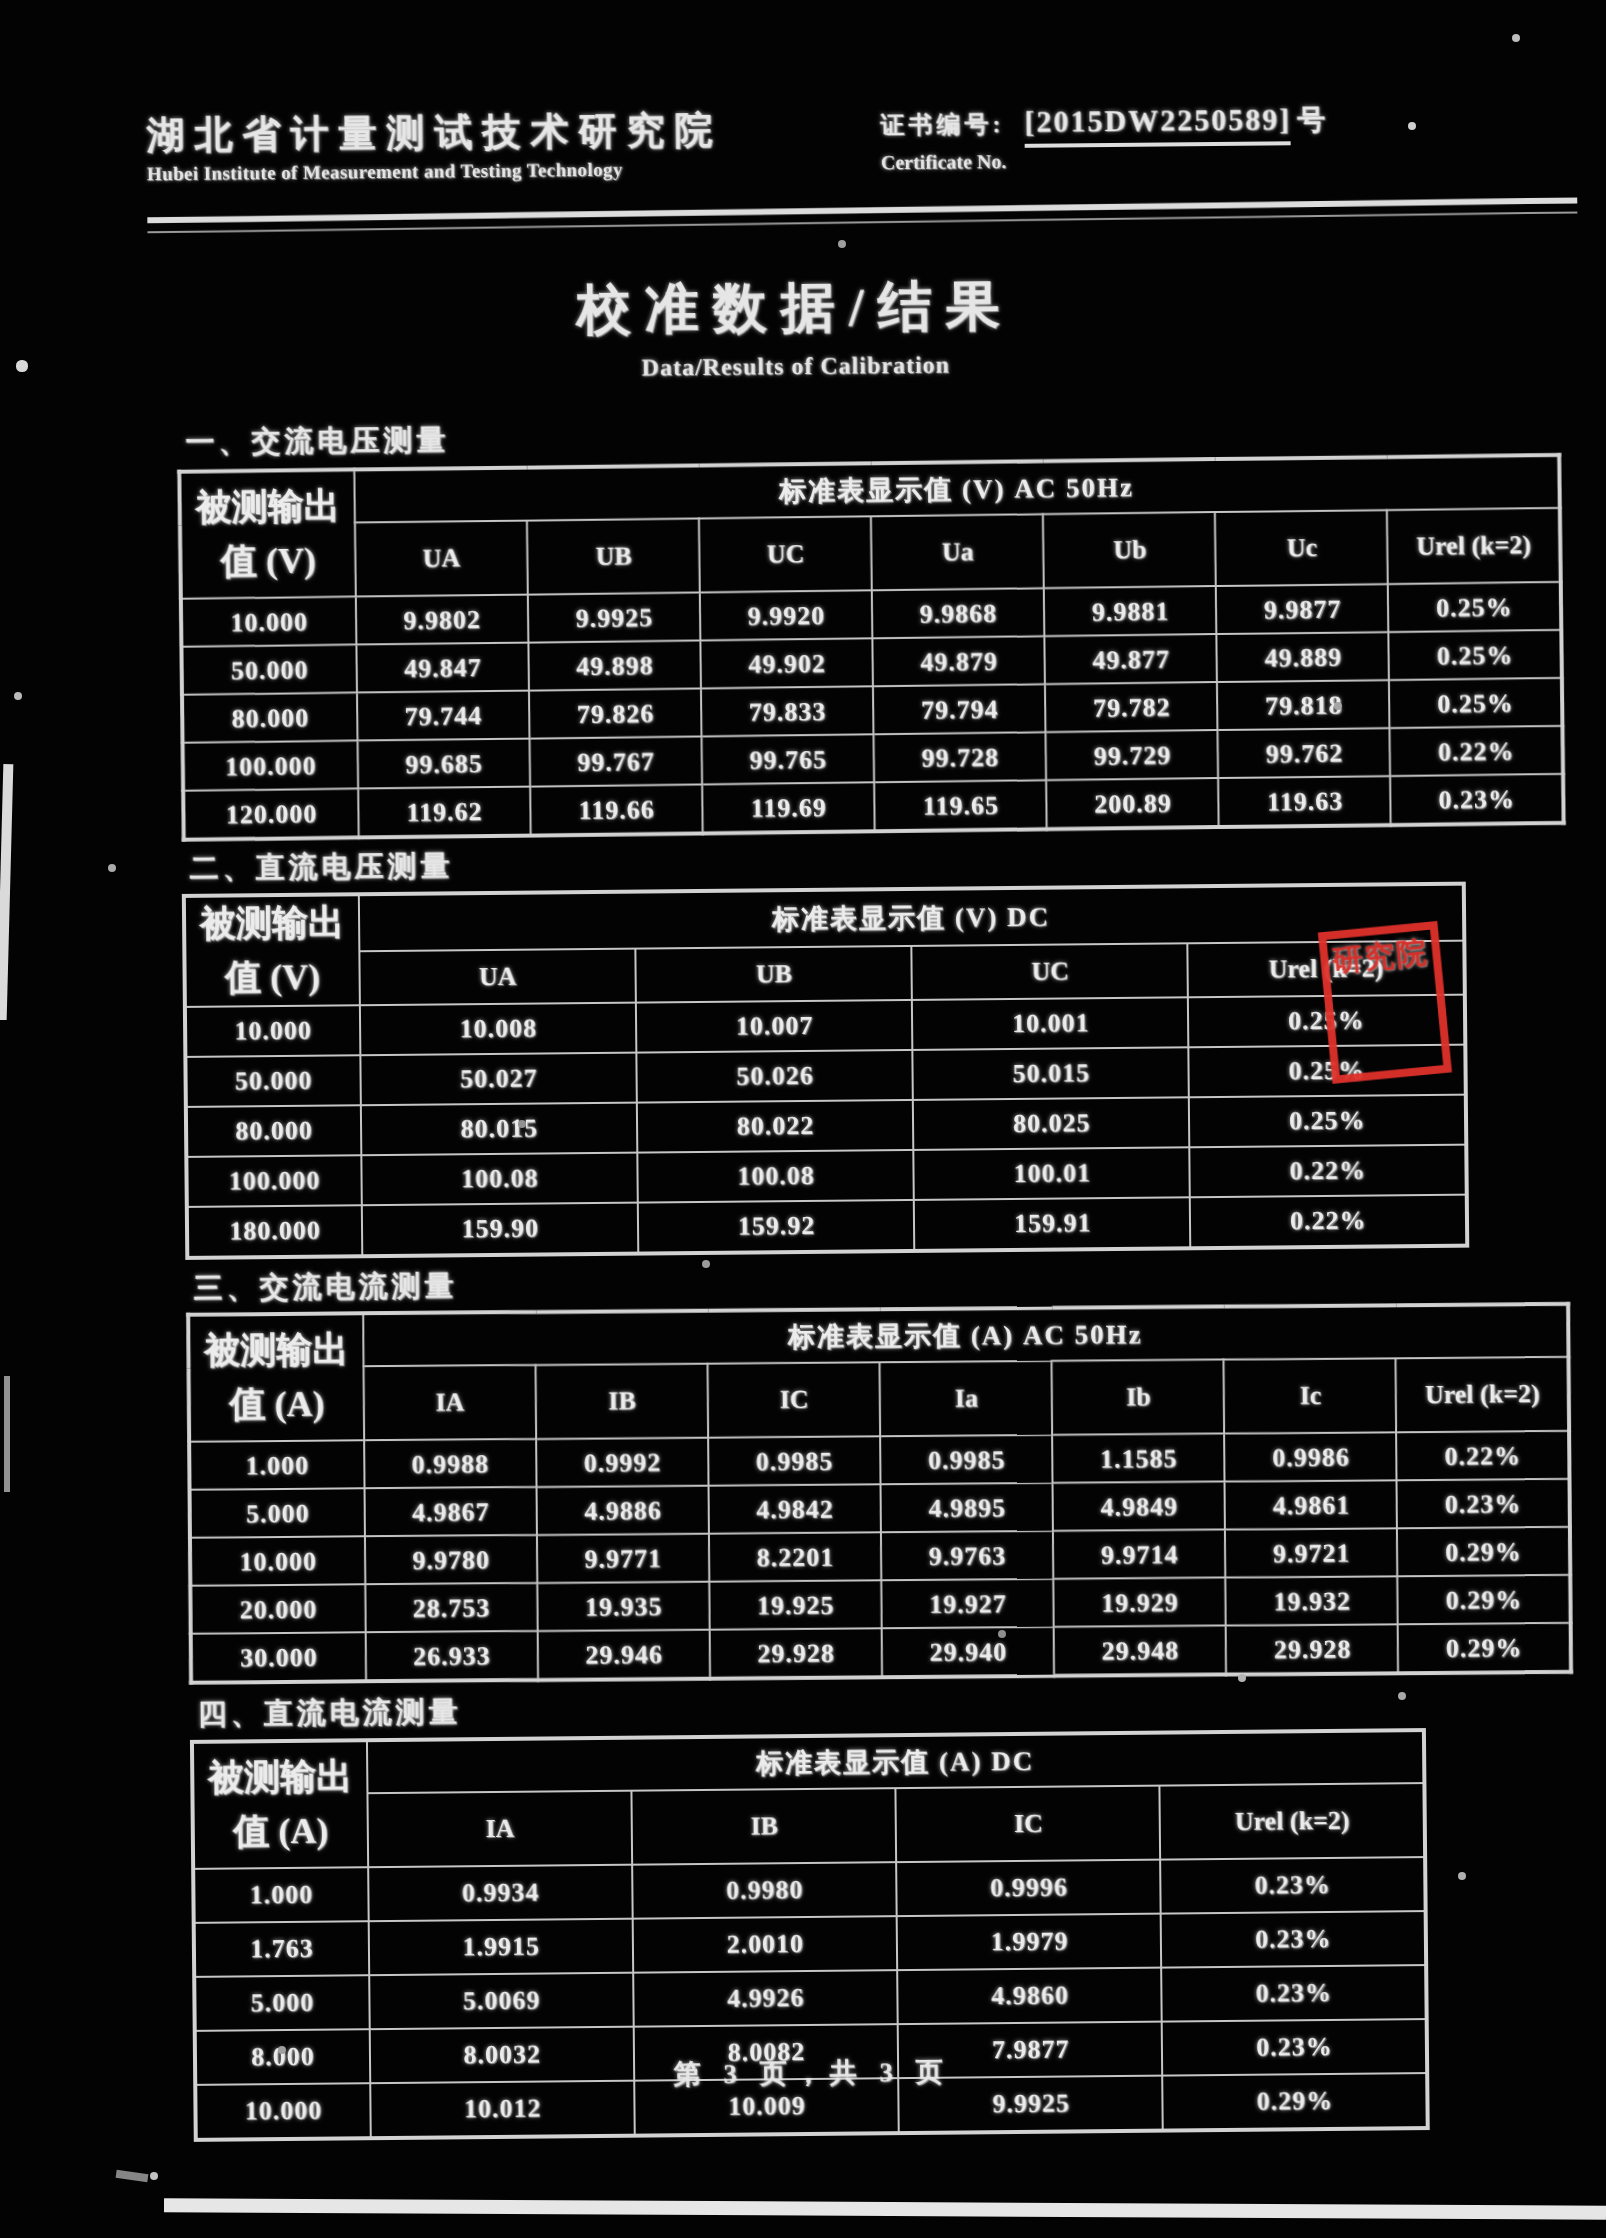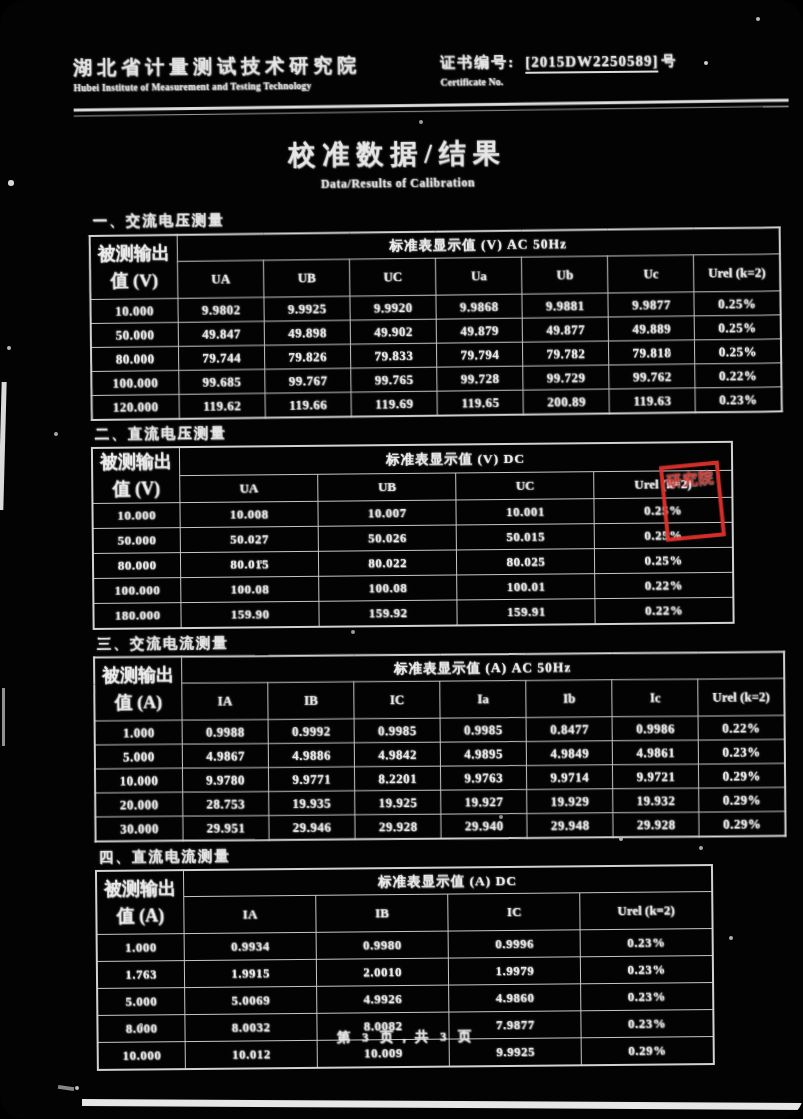--- a/index.html
+++ b/index.html
@@ -1,31 +1,30 @@
 <!DOCTYPE html>
 <html><head>
 <meta charset="utf-8">
 <style>
   html,body { margin:0; padding:0; background:#000; }
   .page {
     position:relative; width:803px; height:1119px; overflow:hidden;
     background:#030303; color:#e6e6e6;
     font-family:"Liberation Serif","DejaVu Serif",serif;
-    border-radius:24px;
   }
   .content { position:absolute; left:0; top:0; width:803px; height:1119px;
     transform:rotate(-0.55deg); filter:blur(0.25px); }
   .smudge { text-shadow:0 0 2px rgba(255,255,255,.65), .5px .5px 0 rgba(255,255,255,.35); }
 
   
   .hdr-left { position:absolute; left:78px; top:52px; }
   .org-cn { font-size:19px; font-weight:bold; letter-spacing:5px; white-space:nowrap; }
   .org-en { font-size:9.5px; font-weight:bold; margin-top:2px; letter-spacing:.2px; }
   .hdr-right { position:absolute; left:445px; top:54px; }
-  .cert-label-cn { font-size:15px; font-weight:bold; letter-spacing:2px; display:inline-block; }
+  .cert-label-cn { font-size:12px; font-weight:bold; letter-spacing:2px; display:inline-block; }
   .cert-num { font-size:15px; font-weight:bold; letter-spacing:1px; display:inline-block; margin-left:10px;
     border-bottom:2px solid #ddd; padding-bottom:1px; }
   .cert-suffix { font-size:14px; font-weight:bold; display:inline-block; margin-left:3px; }
   .cert-label-en { font-size:10px; font-weight:bold; margin-top:2px; }
   .rule1 { position:absolute; left:78px; top:104px; width:715px; height:3px; background:#dcdcdc; transform:rotate(-0.25deg); }
   .rule2 { position:absolute; left:78px; top:111px; width:715px; height:1px; background:#9a9a9a; transform:rotate(-0.25deg); }
 
   
   .doc-title { position:absolute; left:0; top:136px; width:100%; text-align:center;
     font-size:27px; font-weight:bold; letter-spacing:7px; }
@@ -252,21 +251,21 @@
                 <th class="smudge">Urel (k=2)</th>
               </tr>
       </thead>
       <tbody>
               <tr>
                 <td class="smudge">1.000</td>
                 <td class="smudge">0.9988</td>
                 <td class="smudge">0.9992</td>
                 <td class="smudge">0.9985</td>
                 <td class="smudge">0.9985</td>
-                <td class="smudge">0.8477</td>
+                <td class="smudge">1.1585</td>
                 <td class="smudge">0.9986</td>
                 <td class="smudge">0.22%</td>
               </tr>
               <tr>
                 <td class="smudge">5.000</td>
                 <td class="smudge">4.9867</td>
                 <td class="smudge">4.9886</td>
                 <td class="smudge">4.9842</td>
                 <td class="smudge">4.9895</td>
                 <td class="smudge">4.9849</td>
@@ -288,21 +287,21 @@
                 <td class="smudge">28.753</td>
                 <td class="smudge">19.935</td>
                 <td class="smudge">19.925</td>
                 <td class="smudge">19.927</td>
                 <td class="smudge">19.929</td>
                 <td class="smudge">19.932</td>
                 <td class="smudge">0.29%</td>
               </tr>
               <tr>
                 <td class="smudge">30.000</td>
-                <td class="smudge">29.951</td>
+                <td class="smudge">26.933</td>
                 <td class="smudge">29.946</td>
                 <td class="smudge">29.928</td>
                 <td class="smudge">29.940</td>
                 <td class="smudge">29.948</td>
                 <td class="smudge">29.928</td>
                 <td class="smudge">0.29%</td>
               </tr>
             </tbody>
     </table>
   </div>

